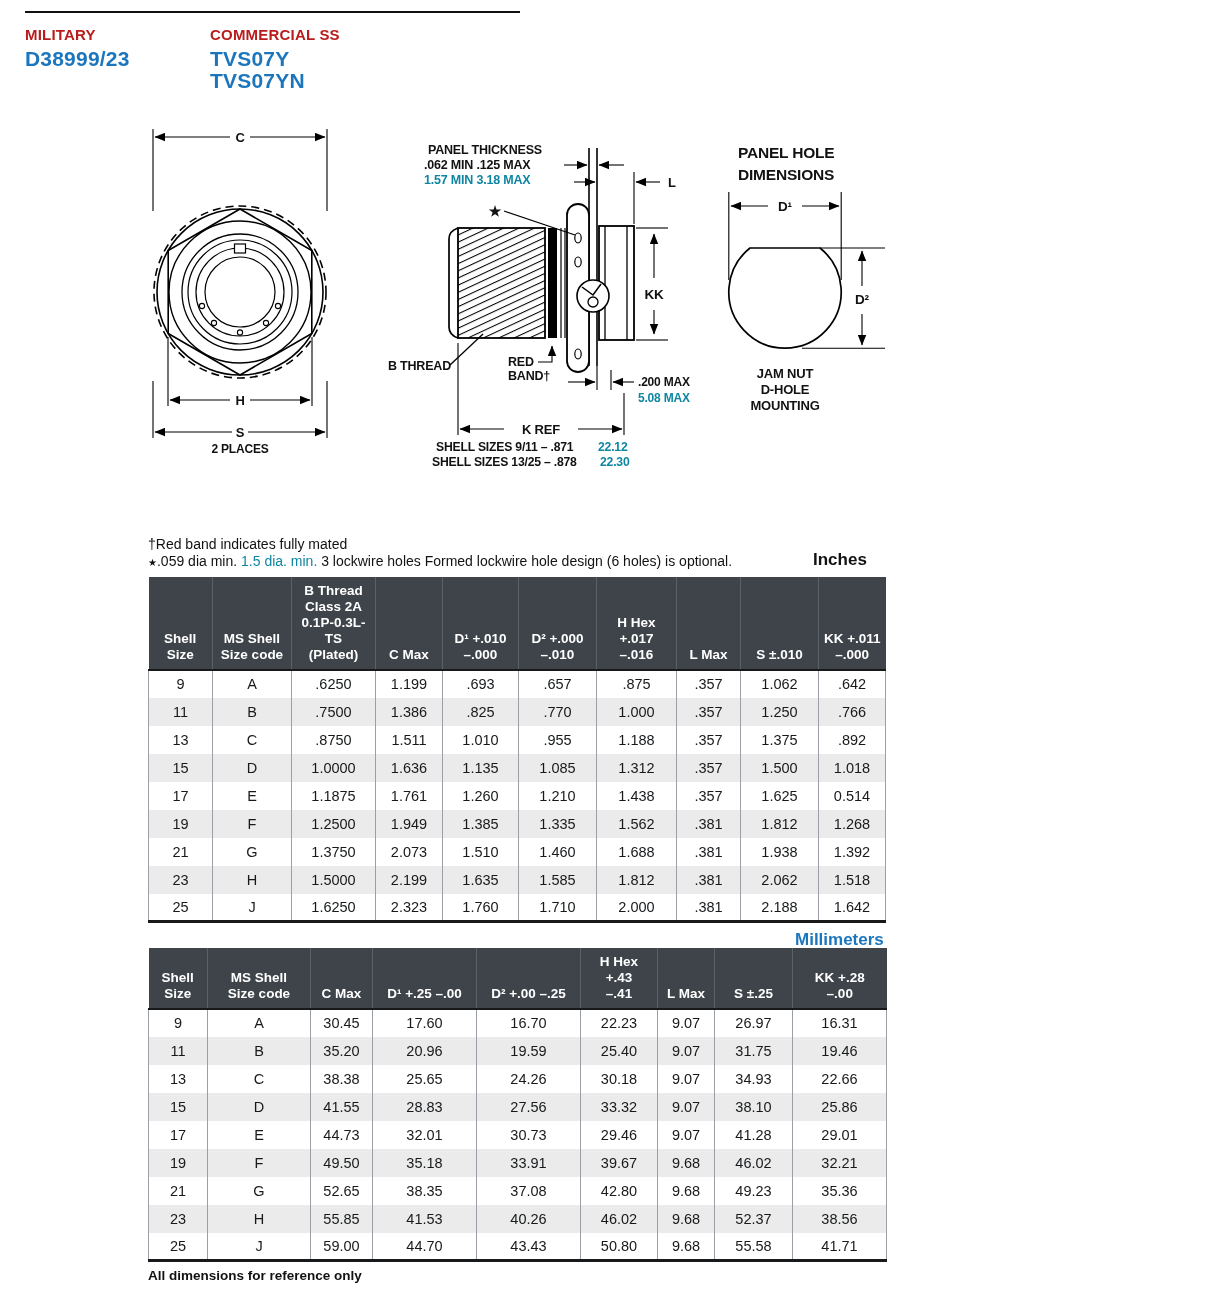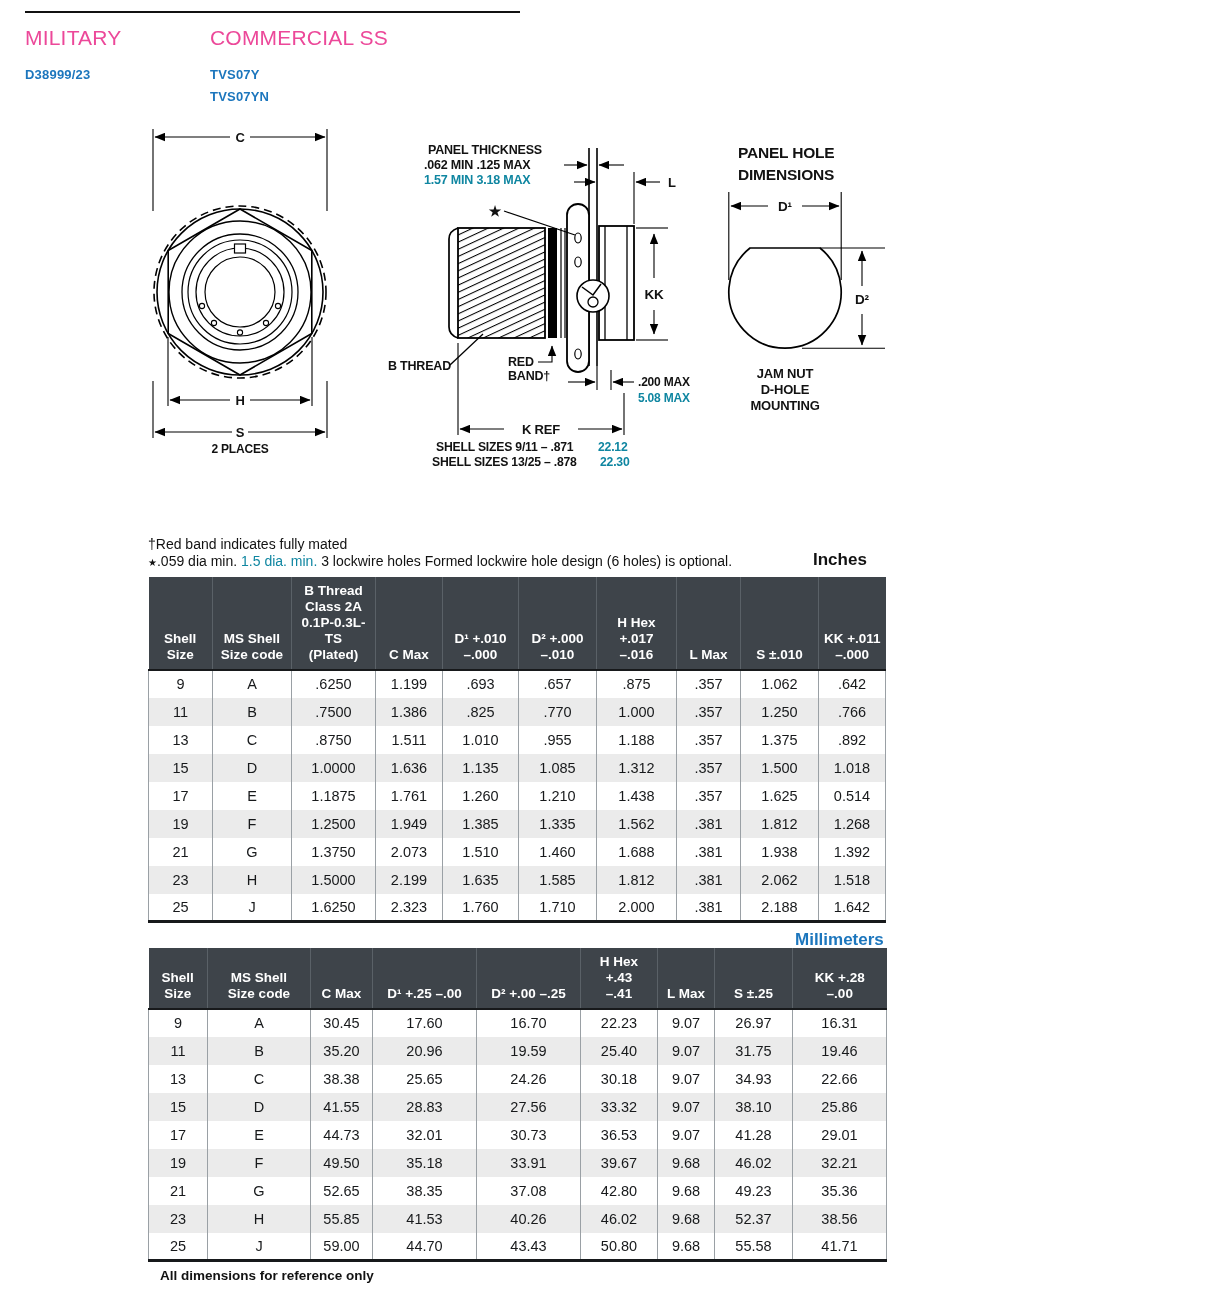--- a/index.html
+++ b/index.html
@@ -10,22 +10,22 @@
     --ink:#17191b;
   }
   *{box-sizing:border-box;}
   html,body{margin:0;padding:0;}
   body{
     width:1224px;height:1315px;position:relative;background:#fff;
     font-family:"Liberation Sans",sans-serif;color:var(--ink);
   }
   .abs{position:absolute;}
   .rule-top{left:25px;top:11px;width:495px;height:2px;background:#111;}
-  .h-label{font-size:21px;font-weight:normal;color:#ec4899;letter-spacing:.2px;}
-  .h-part{font-size:13px;font-weight:bold;color:var(--blue);letter-spacing:.2px;margin-top:20px;}
+  .h-label{font-size:15px;font-weight:bold;color:#b91c1c;letter-spacing:.2px;}
+  .h-part{font-size:21px;font-weight:bold;color:var(--blue);letter-spacing:.2px;}
   .note-line{font-size:14px;color:#121212;}
   .note-line .teal{color:var(--teal);}
   .star-sm{font-size:10px;}
   .unit-label{font-size:17px;font-weight:bold;color:#121212;}
   .unit-label.blue{color:var(--blue);}
   .footer-note{font-size:13.5px;font-weight:bold;color:#121212;}
 
   .dims-table{border-collapse:collapse;table-layout:fixed;position:absolute;}
   .dims-table th{
     background:var(--header-bg);color:#fff;font-size:13.5px;font-weight:bold;
@@ -456,21 +456,21 @@
         <td>9.07</td>
         <td>38.10</td>
         <td>25.86</td>
       </tr>
       <tr>
         <td>17</td>
         <td>E</td>
         <td>44.73</td>
         <td>32.01</td>
         <td>30.73</td>
-        <td>36.53</td>
+        <td>29.46</td>
         <td>9.07</td>
         <td>41.28</td>
         <td>29.01</td>
       </tr>
       <tr>
         <td>19</td>
         <td>F</td>
         <td>49.50</td>
         <td>35.18</td>
         <td>33.91</td>
@@ -508,13 +508,13 @@
         <td>44.70</td>
         <td>43.43</td>
         <td>50.80</td>
         <td>9.68</td>
         <td>55.58</td>
         <td>41.71</td>
       </tr>
     </tbody>
   </table>
 
-<div class="abs footer-note" style="left:160px;top:1268px;">All dimensions for reference only</div>
+<div class="abs footer-note" style="left:148px;top:1268px;">All dimensions for reference only</div>
 
 </body></html>

